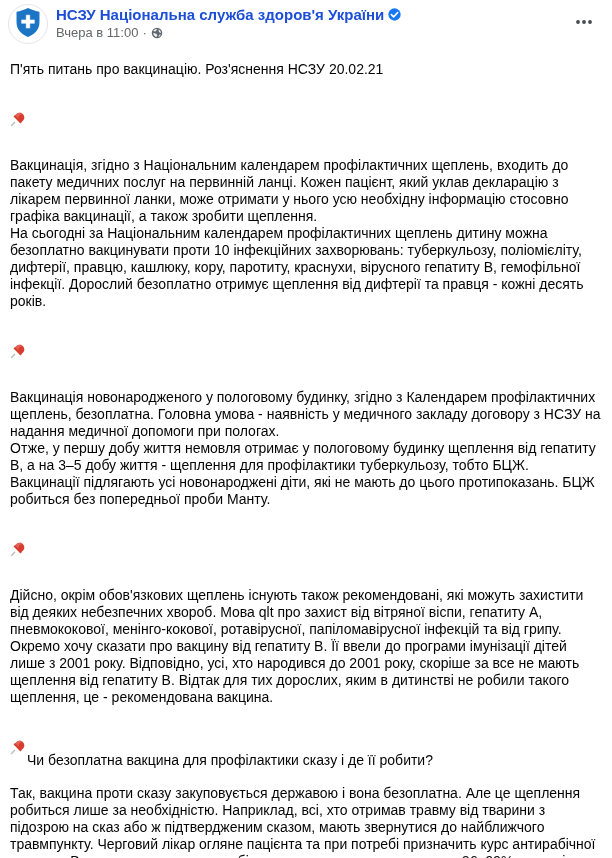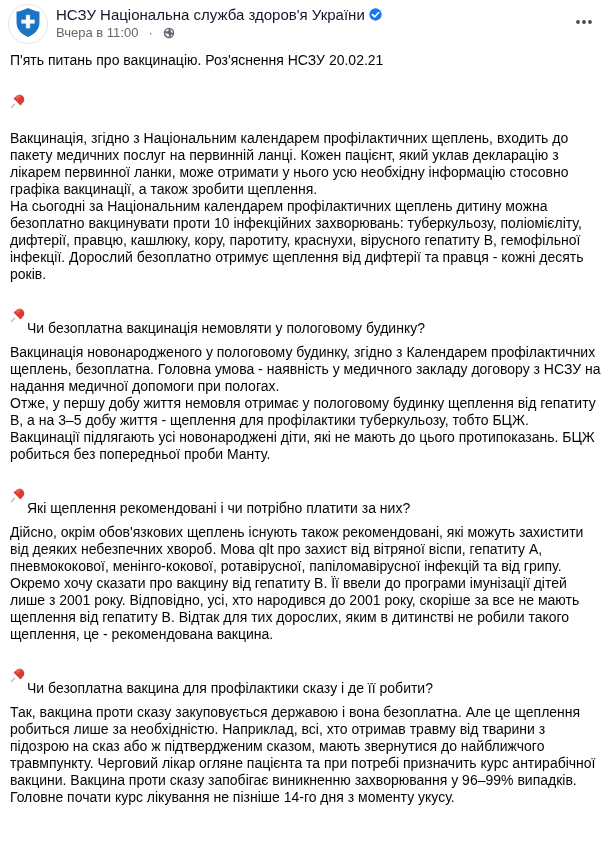--- a/index.html
+++ b/index.html
@@ -16,32 +16,32 @@
   .post-header { display: flex; align-items: flex-start; padding: 4px 10px 0 8px; }
   .avatar {
     width: 40px; height: 40px; border-radius: 50%;
     border: 1px solid #e4e6eb; box-sizing: border-box;
     display: flex; align-items: center; justify-content: center;
     background: #fff; flex-shrink: 0; cursor: pointer; overflow: hidden;
   }
   .avatar svg { width: 34px; height: 34px; }
   .header-text { margin-left: 8px; flex: 1; min-width: 0; padding-top: 1px; }
   .page-name-row { display: flex; align-items: center; gap: 4px; }
-  .page-name { font-size: 15px; font-weight: 400; line-height: 19px; color: #0f172a; cursor: pointer; }
+  .page-name { font-size: 15px; font-weight: 700; line-height: 19px; color: #1d4ed8; cursor: pointer; }
   .verified { display: inline-flex; flex-shrink: 0; }
   .verified svg { width: 13px; height: 13px; }
-  .meta-row { display: flex; align-items: center; gap: 10px; font-size: 13px; color: #65676b; line-height: 16px; margin-top: 1px; }
+  .meta-row { display: flex; align-items: center; gap: 4px; font-size: 13px; color: #65676b; line-height: 16px; margin-top: 1px; }
   .meta-dot { color:#65676b; }
   .globe svg { width: 12px; height: 12px; display: block; }
   .more-btn { padding: 6px 8px; margin-top: 2px; cursor: pointer; border-radius: 4px; flex-shrink: 0; }
   .more-btn svg { width: 20px; height: 20px; display: block; }
 
   
   .post-body { padding: 1px 10px 0 10px; font-size: 14px; line-height: 17px; color:#050505; }
-  .para { margin: 7px 0; white-space: pre-line; }
+  .para { margin: 16px 0; white-space: pre-line; }
   .para.question { margin: 6px 0; }
   .pin { display: inline-block; width: 16px; height: 16px; vertical-align: -3px; margin-right: 1px; }
   .pin svg { width: 16px; height: 16px; display: block; }
 </style>
 </head>
 <body>
 
 <div class="post-card">
 
   <div class="post-header">
@@ -98,30 +98,30 @@
       </svg>
     </span></div>
       <div class="para"><span>Вакцинація, згідно з Національним календарем профілактичних щеплень, входить до пакету медичних послуг на первинній ланці. Кожен пацієнт, який уклав декларацію з лікарем первинної ланки, може отримати у нього усю необхідну інформацію стосовно графіка вакцинації, а також зробити щеплення.
 На сьогодні за Національним календарем профілактичних щеплень дитину можна безоплатно вакцинувати проти 10 інфекційних захворювань: туберкульозу, поліомієліту, дифтерії, правцю, кашлюку, кору, паротиту, краснухи, вірусного гепатиту В, гемофільної інфекції. Дорослий безоплатно отримує щеплення від дифтерії та правця - кожні десять років.</span></div>
       <div class="para question"><span class="pin">
       <svg viewBox="0 0 18 18">
         <line x1="5.2" y1="12.6" x2="1.8" y2="16.2" stroke="#b9c0c8" stroke-width="1.7" stroke-linecap="round"></line>
         <path d="M10.6 1.9 C13.7 1.9 16.1 4.3 16.1 7.3 C16.1 9.2 15.1 10.8 13.4 11.7 L12.6 13.5 C12.4 13.9 11.8 14.0 11.5 13.7 L4.3 6.5 C4.0 6.2 4.1 5.6 4.5 5.4 L6.3 4.6 C7.2 2.9 8.8 1.9 10.6 1.9 Z" fill="#d63d2e"></path>
         <path d="M10.6 1.9 C12.2 1.9 13.6 2.6 14.6 3.7 C13.2 3.4 11.6 3.7 10.6 4.8 C9.6 5.9 9.4 7.3 9.8 8.7 L6.0 4.9 C7.0 3.0 8.7 1.9 10.6 1.9 Z" fill="#e8695c" opacity="0.85"></path>
       </svg>
-    </span><span>Чи безоплатна вакцинація немовляти у пологовому будинку?</span></div>
+    </span></div>
       <div class="para"><span>Вакцинація новонародженого у пологовому будинку, згідно з Календарем профілактичних щеплень, безоплатна. Головна умова - наявність у медичного закладу договору з НСЗУ на надання медичної допомоги при пологах.
 Отже, у першу добу життя немовля отримає у пологовому будинку щеплення від гепатиту В, а на 3–5 добу життя - щеплення для профілактики туберкульозу, тобто БЦЖ. Вакцинації підлягають усі новонароджені діти, які не мають до цього протипоказань. БЦЖ робиться без попередньої проби Манту.</span></div>
       <div class="para question"><span class="pin">
       <svg viewBox="0 0 18 18">
         <line x1="5.2" y1="12.6" x2="1.8" y2="16.2" stroke="#b9c0c8" stroke-width="1.7" stroke-linecap="round"></line>
         <path d="M10.6 1.9 C13.7 1.9 16.1 4.3 16.1 7.3 C16.1 9.2 15.1 10.8 13.4 11.7 L12.6 13.5 C12.4 13.9 11.8 14.0 11.5 13.7 L4.3 6.5 C4.0 6.2 4.1 5.6 4.5 5.4 L6.3 4.6 C7.2 2.9 8.8 1.9 10.6 1.9 Z" fill="#d63d2e"></path>
         <path d="M10.6 1.9 C12.2 1.9 13.6 2.6 14.6 3.7 C13.2 3.4 11.6 3.7 10.6 4.8 C9.6 5.9 9.4 7.3 9.8 8.7 L6.0 4.9 C7.0 3.0 8.7 1.9 10.6 1.9 Z" fill="#e8695c" opacity="0.85"></path>
       </svg>
-    </span><span>Які щеплення рекомендовані і чи потрібно платити за них?</span></div>
+    </span></div>
       <div class="para"><span>Дійсно, окрім обов'язкових щеплень існують також рекомендовані, які можуть захистити від деяких небезпечних хвороб. Мова qlt про захист від вітряної віспи, гепатиту А, пневмококової, менінго-кокової, ротавірусної, папіломавірусної інфекцій та від грипу.
 Окремо хочу сказати про вакцину від гепатиту В. Її ввели до програми імунізації дітей лише з 2001 року. Відповідно, усі, хто народився до 2001 року, скоріше за все не мають щеплення від гепатиту В. Відтак для тих дорослих, яким в дитинстві не робили такого щеплення, це - рекомендована вакцина.</span></div>
       <div class="para question"><span class="pin">
       <svg viewBox="0 0 18 18">
         <line x1="5.2" y1="12.6" x2="1.8" y2="16.2" stroke="#b9c0c8" stroke-width="1.7" stroke-linecap="round"></line>
         <path d="M10.6 1.9 C13.7 1.9 16.1 4.3 16.1 7.3 C16.1 9.2 15.1 10.8 13.4 11.7 L12.6 13.5 C12.4 13.9 11.8 14.0 11.5 13.7 L4.3 6.5 C4.0 6.2 4.1 5.6 4.5 5.4 L6.3 4.6 C7.2 2.9 8.8 1.9 10.6 1.9 Z" fill="#d63d2e"></path>
         <path d="M10.6 1.9 C12.2 1.9 13.6 2.6 14.6 3.7 C13.2 3.4 11.6 3.7 10.6 4.8 C9.6 5.9 9.4 7.3 9.8 8.7 L6.0 4.9 C7.0 3.0 8.7 1.9 10.6 1.9 Z" fill="#e8695c" opacity="0.85"></path>
       </svg>
     </span><span>Чи безоплатна вакцина для профілактики сказу і де її робити?</span></div>
       <div class="para"><span>Так, вакцина проти сказу закуповується державою і вона безоплатна. Але це щеплення робиться лише за необхідністю. Наприклад, всі, хто отримав травму від  тварини з підозрою на сказ або ж підтвердженим сказом, мають звернутися до найближчого травмпункту. Черговий лікар огляне пацієнта та при потребі призначить курс антирабічної вакцини. Вакцина проти сказу запобігає виникненню захворювання у 96–99% випадків. Головне почати курс лікування не пізніше 14-го дня з моменту укусу.</span></div>

